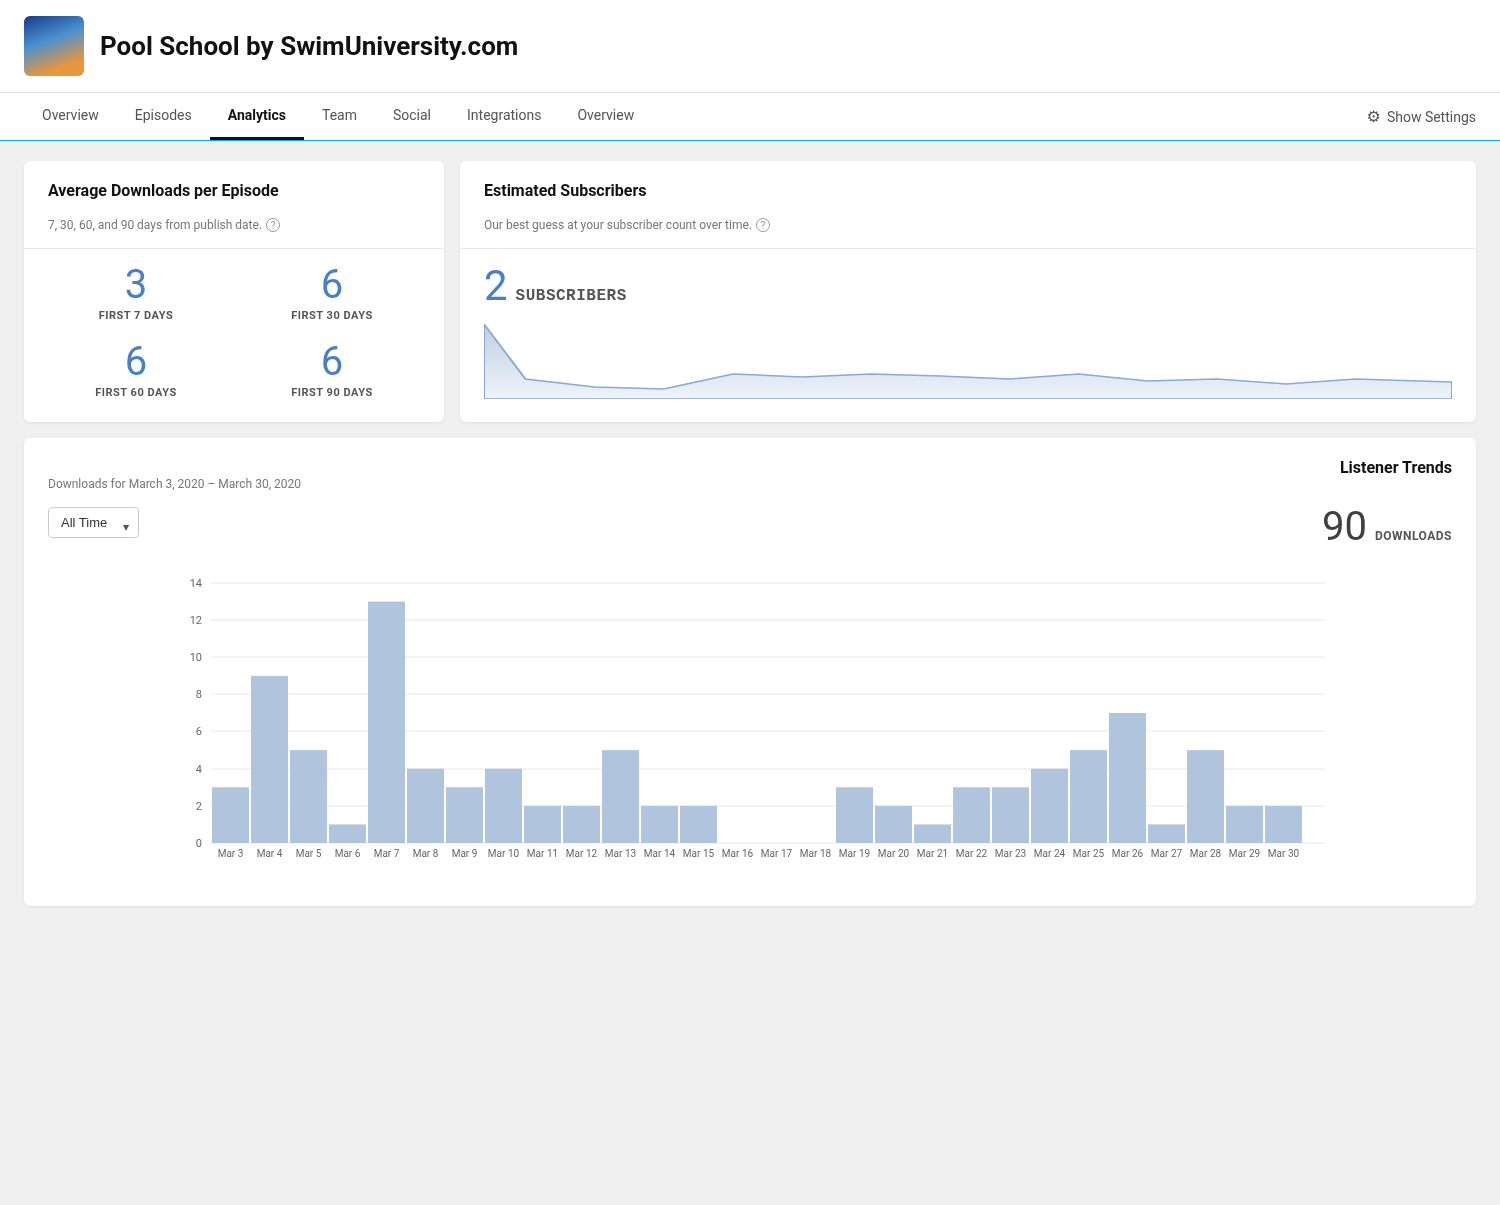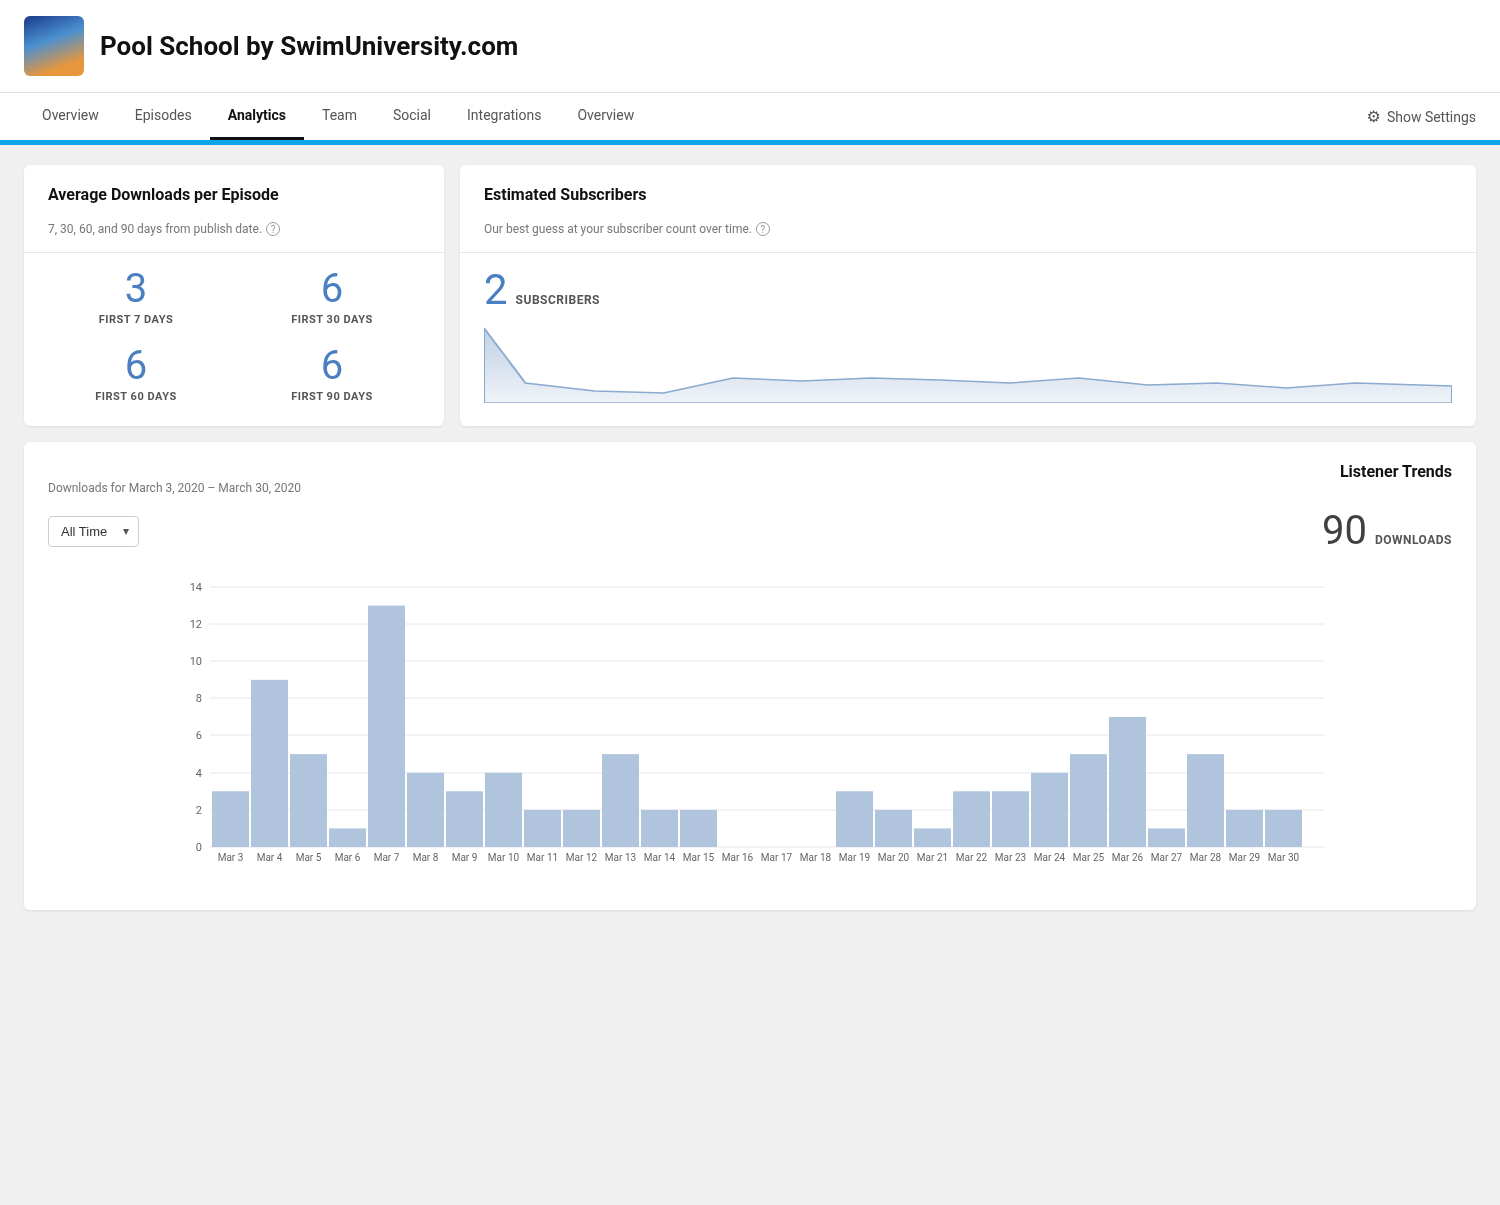--- a/index.html
+++ b/index.html
@@ -6,21 +6,21 @@
     body { font-family: -apple-system, BlinkMacSystemFont, 'Segoe UI', Roboto, sans-serif; background: #f0f0f0; color: #333; font-size: 14px; }
     .page-wrapper { background: #f0f0f0; min-height: 1205px; padding: 0; }
     
     
     .header { background: #fff; padding: 16px 24px; display: flex; align-items: center; gap: 16px; border-bottom: 1px solid #e0e0e0; }
     .podcast-thumb { width: 60px; height: 60px; border-radius: 6px; background: linear-gradient(135deg, #1a3a6b 0%, #2d6db5 50%, #f0a030 100%); flex-shrink: 0; display: flex; align-items: center; justify-content: center; overflow: hidden; position: relative; }
     .podcast-thumb-inner { width: 100%; height: 100%; background: linear-gradient(160deg, #1a3a8a 0%, #4a90d0 40%, #e8963c 80%); }
     .podcast-title { font-size: 26px; font-weight: 700; color: #111; }
     
     
-    .nav-bar { background: #fff; border-bottom: 5px solid #0ea5e9; padding: 0 24px; display: flex; align-items: center; justify-content: space-between; }
+    .nav-bar { background: #fff; border-bottom: 1px solid #0ea5e9; padding: 0 24px; display: flex; align-items: center; justify-content: space-between; }
     .nav-tabs { display: flex; gap: 0; }
     .nav-tab { padding: 14px 18px; font-size: 14px; color: #555; text-decoration: none; cursor: pointer; border-bottom: 3px solid transparent; display: inline-block; }
     .nav-tab.active { font-weight: 700; color: #111; border-bottom: 3px solid #111; }
     .show-settings { display: flex; align-items: center; gap: 6px; color: #555; cursor: pointer; font-size: 14px; padding: 14px 0; }
     .gear-icon { font-size: 16px; }
     
     
     .content { padding: 20px 24px; }
     
     
@@ -37,32 +37,32 @@
     .downloads-grid { display: grid; grid-template-columns: 1fr 1fr; gap: 20px; }
     .download-stat { text-align: center; }
     .stat-number { font-size: 40px; font-weight: 400; color: #4a7fc1; line-height: 1; margin-bottom: 4px; }
     .stat-label { font-size: 11px; font-weight: 700; color: #555; letter-spacing: 0.5px; text-transform: uppercase; }
     
     .card-divider { border: none; border-top: 1px solid #e8e8e8; margin: 0 -24px 16px; }
     
     
     .subscribers-count { display: flex; align-items: baseline; gap: 8px; margin-bottom: 12px; }
     .sub-number { font-size: 42px; font-weight: 400; color: #4a7fc1; line-height: 1; }
-    .sub-label { font-size: 12px; font-weight: 700; color: #555; letter-spacing: 0.5px; text-transform: uppercase; }
+    .sub-label { font-size: 16px; font-weight: 700; color: #555; letter-spacing: 0.5px; text-transform: uppercase; font-family: Liberation Mono, monospace; }
     
     
     .area-chart { width: 100%; height: 80px; }
     
     
     .card-trends { background: #fff; border-radius: 6px; padding: 20px 24px; box-shadow: 0 1px 3px rgba(0,0,0,0.08); }
     .trends-header { margin-bottom: 4px; }
     .trends-title { font-size: 16px; font-weight: 700; color: #111; text-align: right; }
     .trends-subtitle { font-size: 12px; color: #777; margin-bottom: 16px; }
     
-    .trends-controls { display: flex; align-items: center; justify-content: space-between; margin-bottom: 16px; }
+    .trends-controls { display: flex; justify-content: space-between; margin-bottom: 16px; }
     .dropdown-select { border: 1px solid #ccc; border-radius: 4px; padding: 7px 30px 7px 12px; font-size: 13px; color: #333; background: #fff; appearance: none; cursor: pointer; position: relative; }
     .dropdown-wrapper { position: relative; display: inline-block; }
     .dropdown-wrapper::after { content: '▾'; position: absolute; right: 10px; top: 50%; transform: translateY(-50%); pointer-events: none; color: #555; font-size: 12px; }
     
     .downloads-total { display: flex; align-items: baseline; gap: 8px; }
     .dl-number { font-size: 40px; font-weight: 400; color: #404040; line-height: 1; }
     .dl-label { font-size: 12px; font-weight: 700; color: #555; letter-spacing: 0.5px; text-transform: uppercase; }
     
     
     .bar-chart-wrapper { position: relative; }

